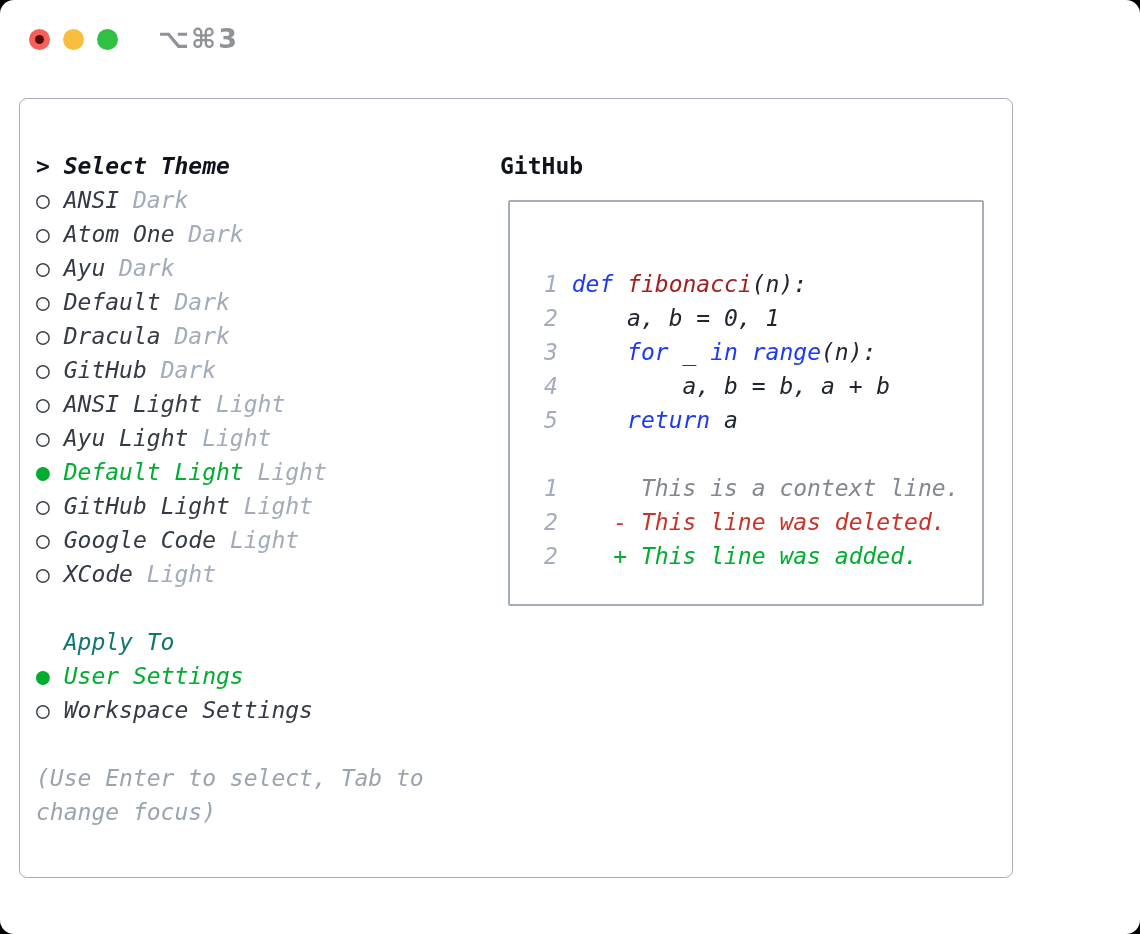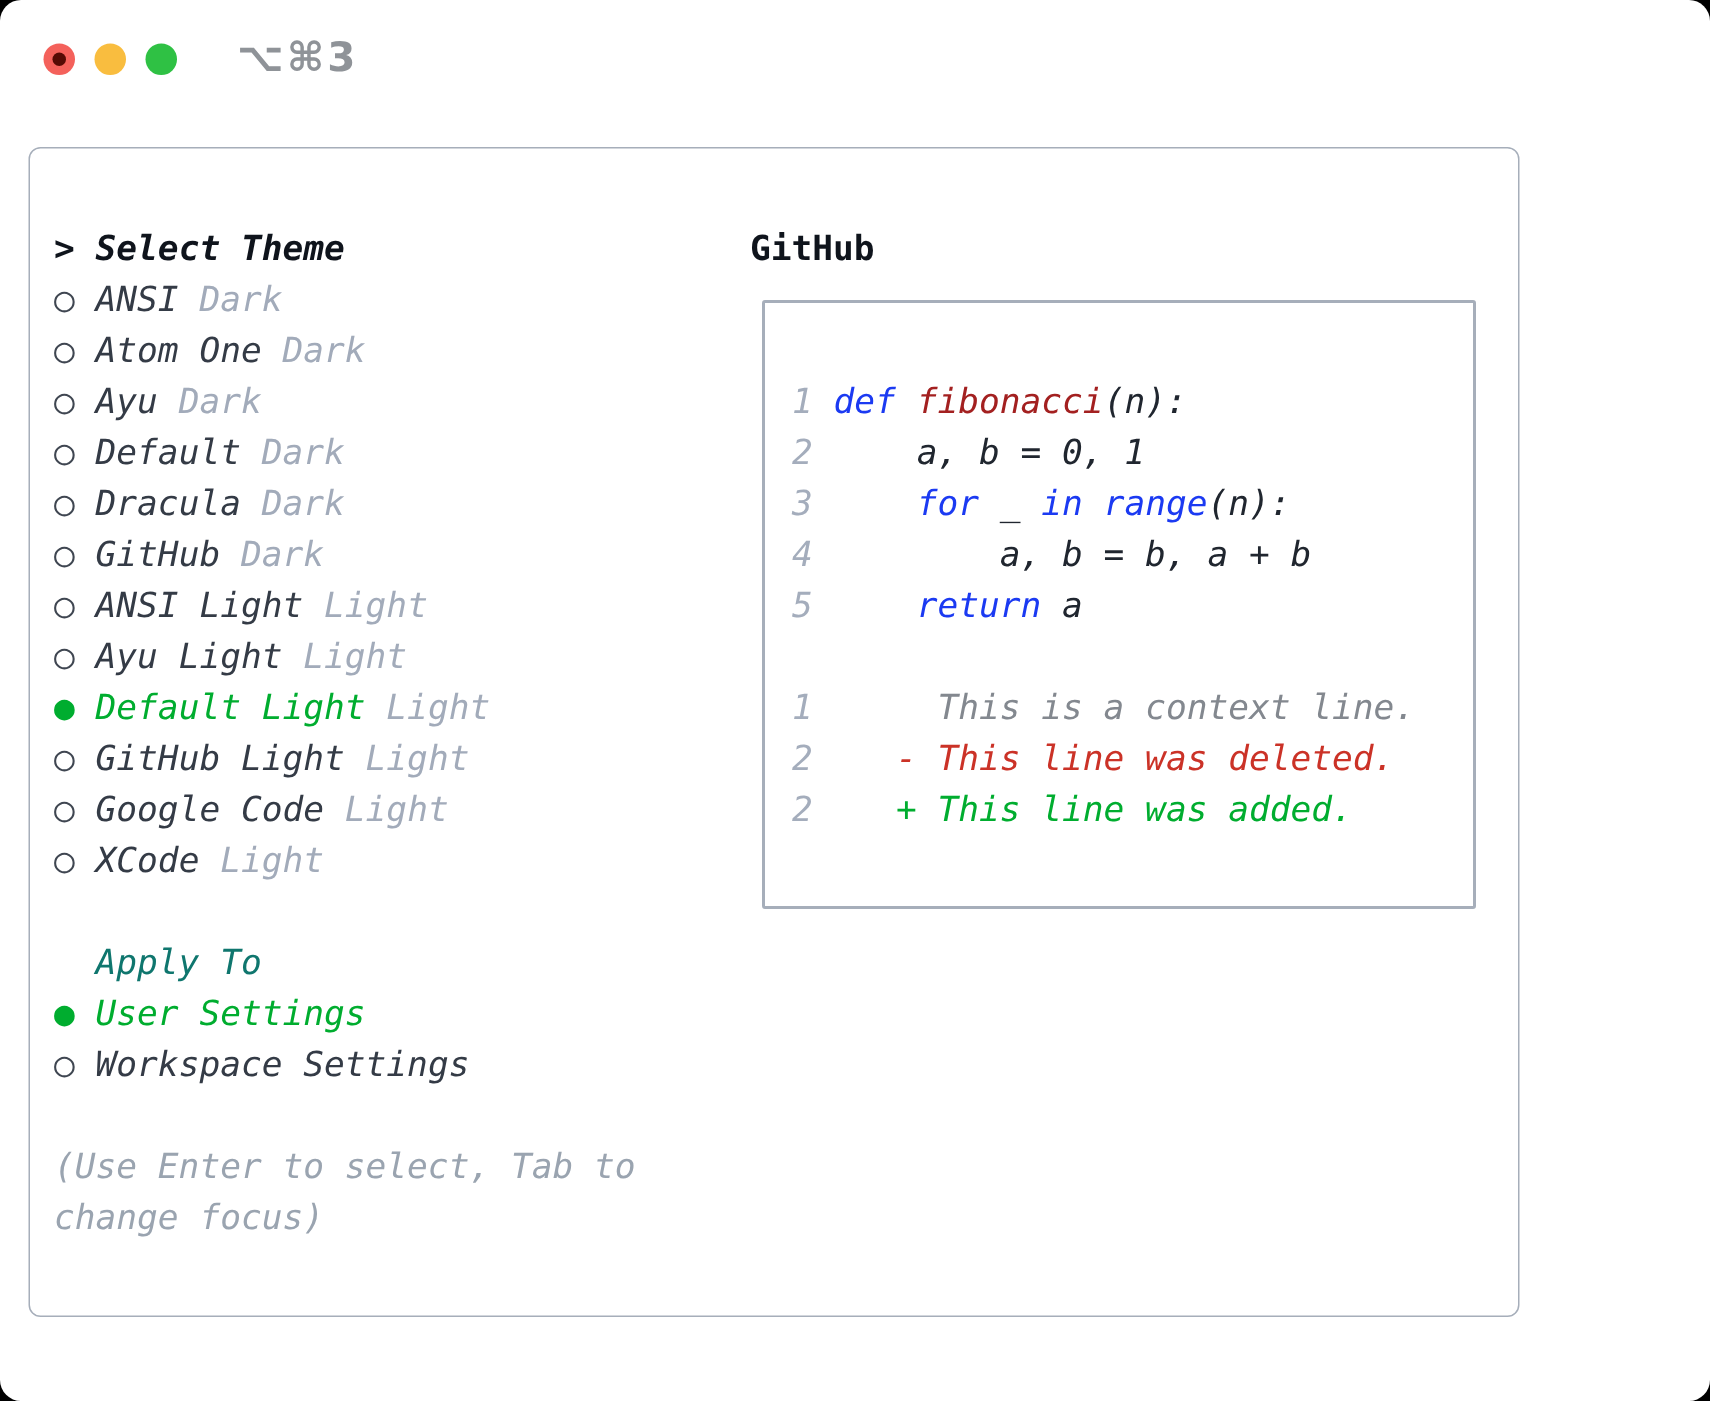--- a/index.html
+++ b/index.html
@@ -49,21 +49,21 @@
   .preview-title {
     position: absolute; left: 500px; top: 149px;
     font-size: 23px; line-height: 34px; font-weight: bold; color: #0f141c;
     white-space: pre;
   }
   .preview-box {
     position: absolute; left: 508px; top: 200px; width: 476px; height: 406px;
     border: 2px solid #a6aeba; border-radius: 2px; background: #fff;
   }
   .code {
-    position: absolute; left: 528px; top: 251px; margin: 0;
+    position: absolute; left: 528px; top: 251px; margin: 16px;
     font-family: "DejaVu Sans Mono", "Liberation Mono", monospace;
     font-size: 23px; line-height: 34px; white-space: pre; color: #20262f;
   }
 </style>
 </head>
 <body>
 
 <div class="screen">
   <div class="window">
 

